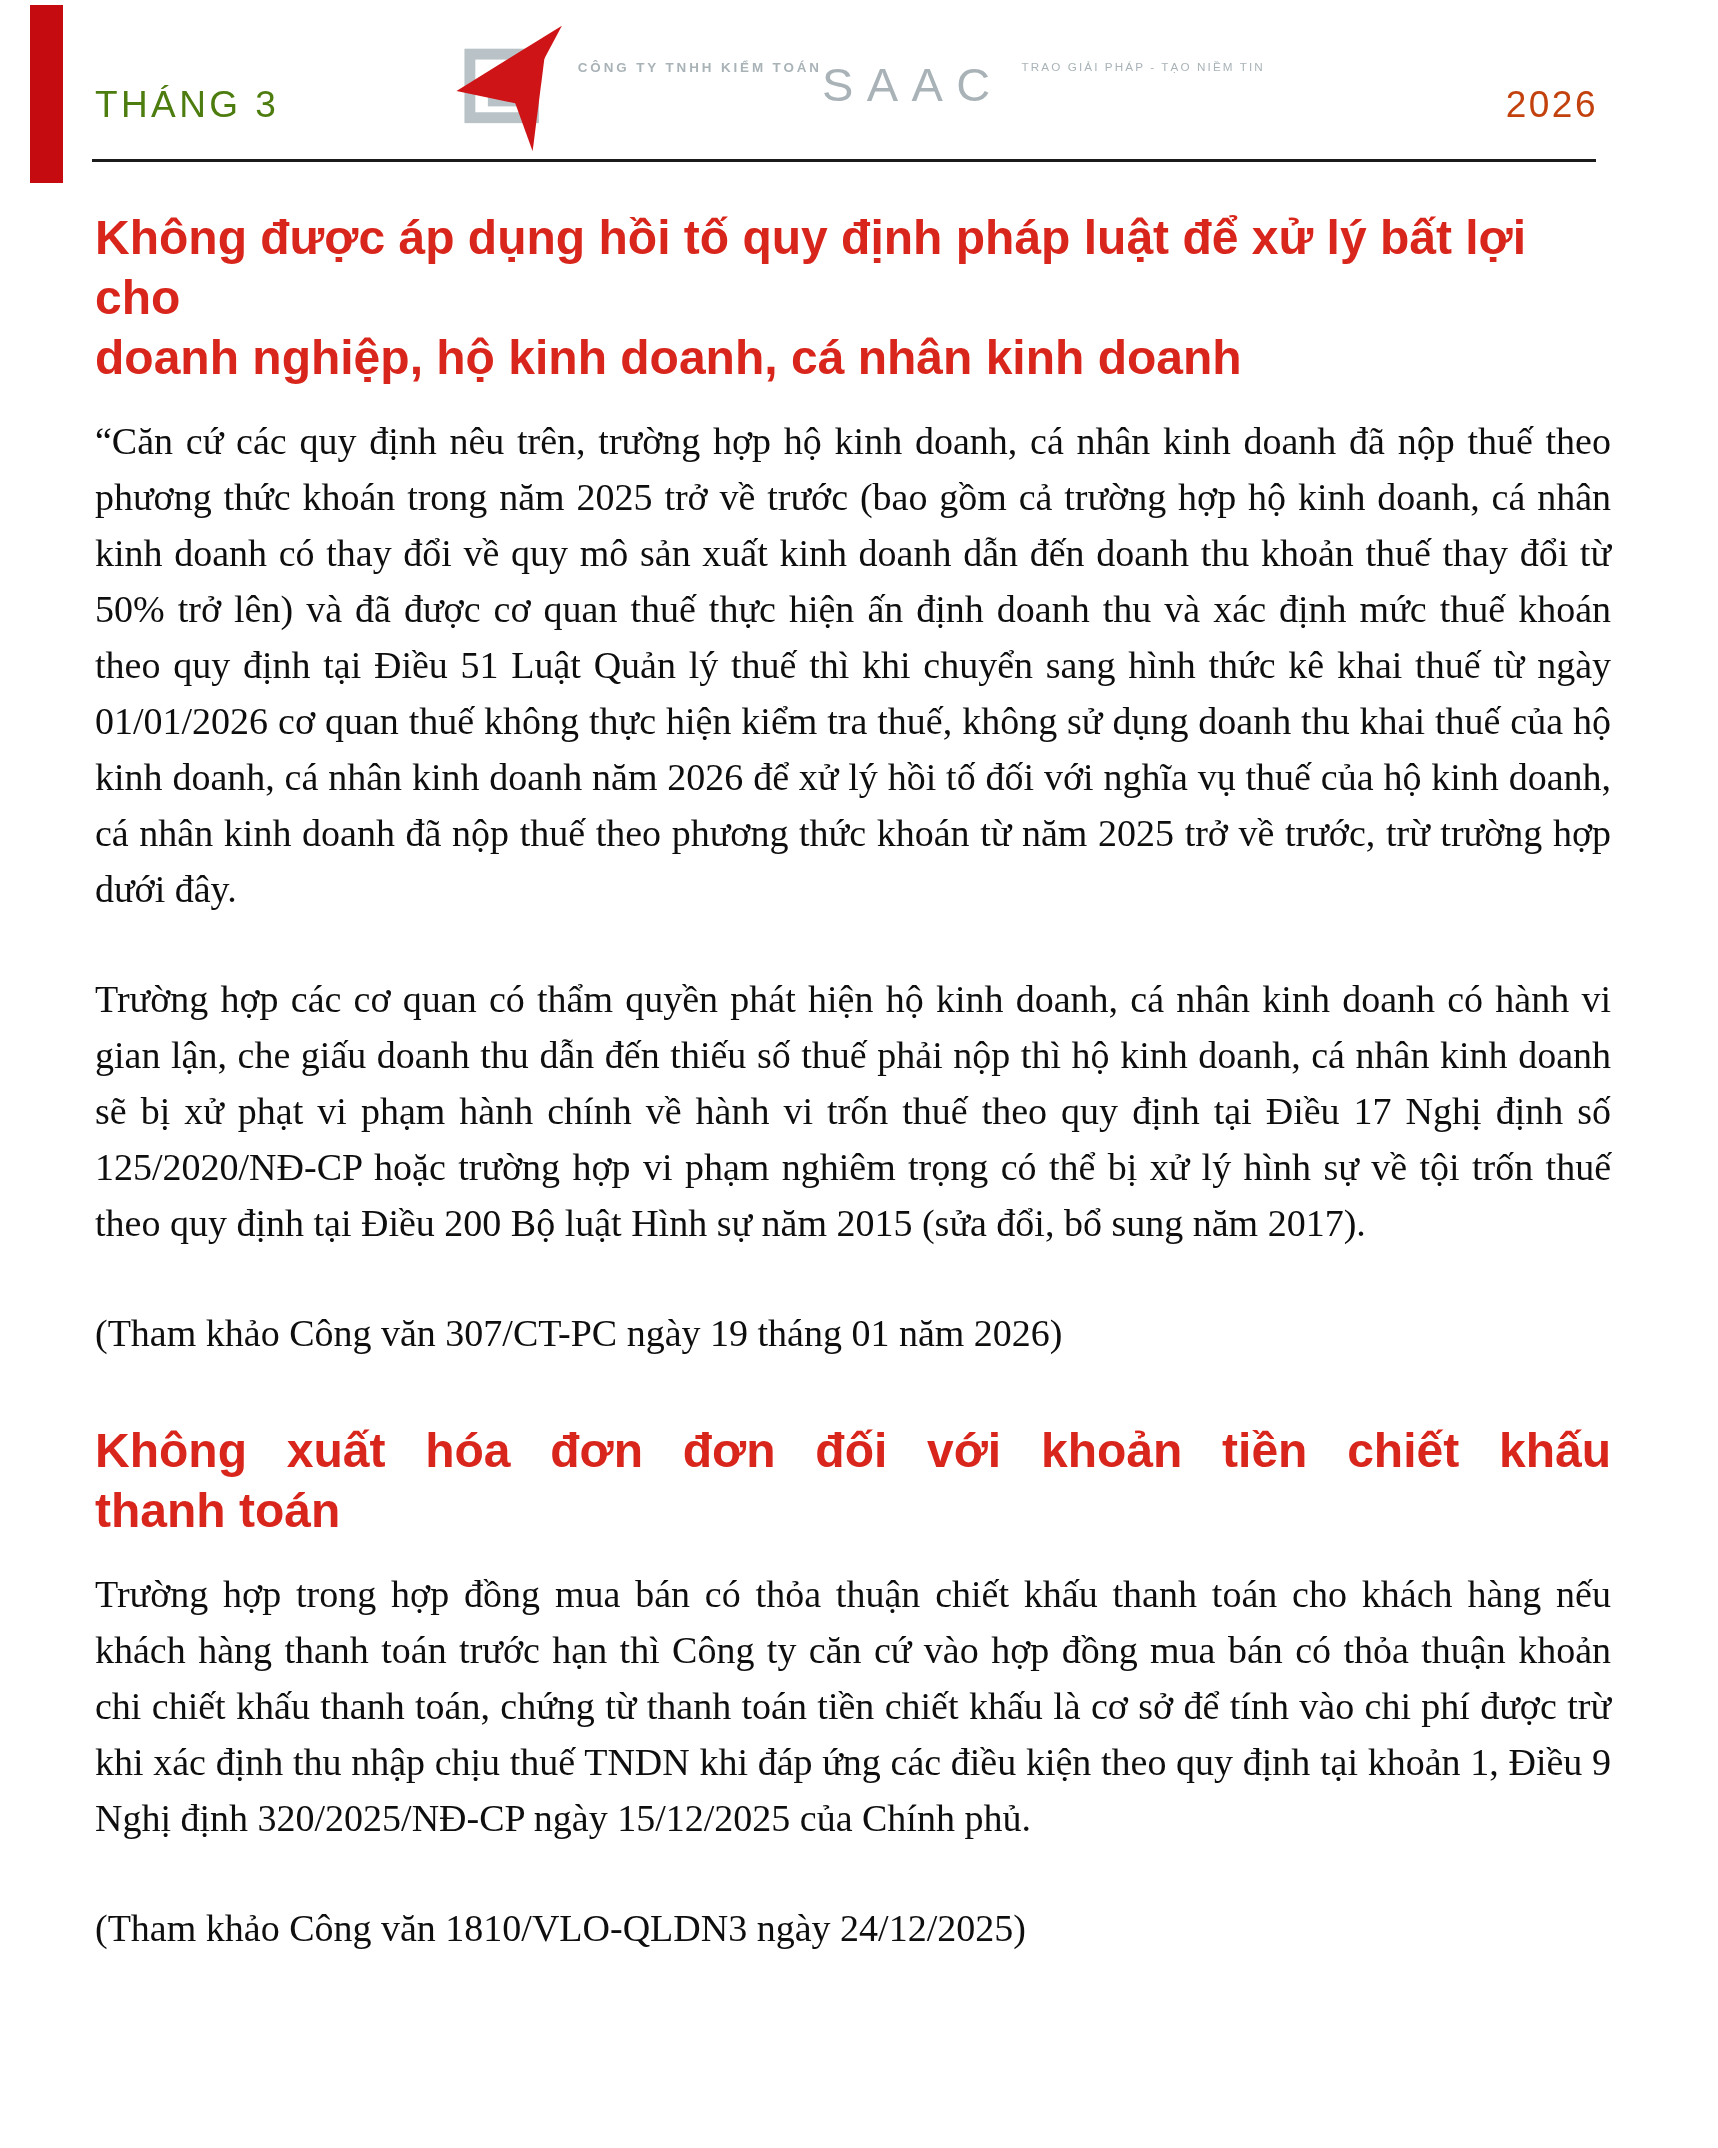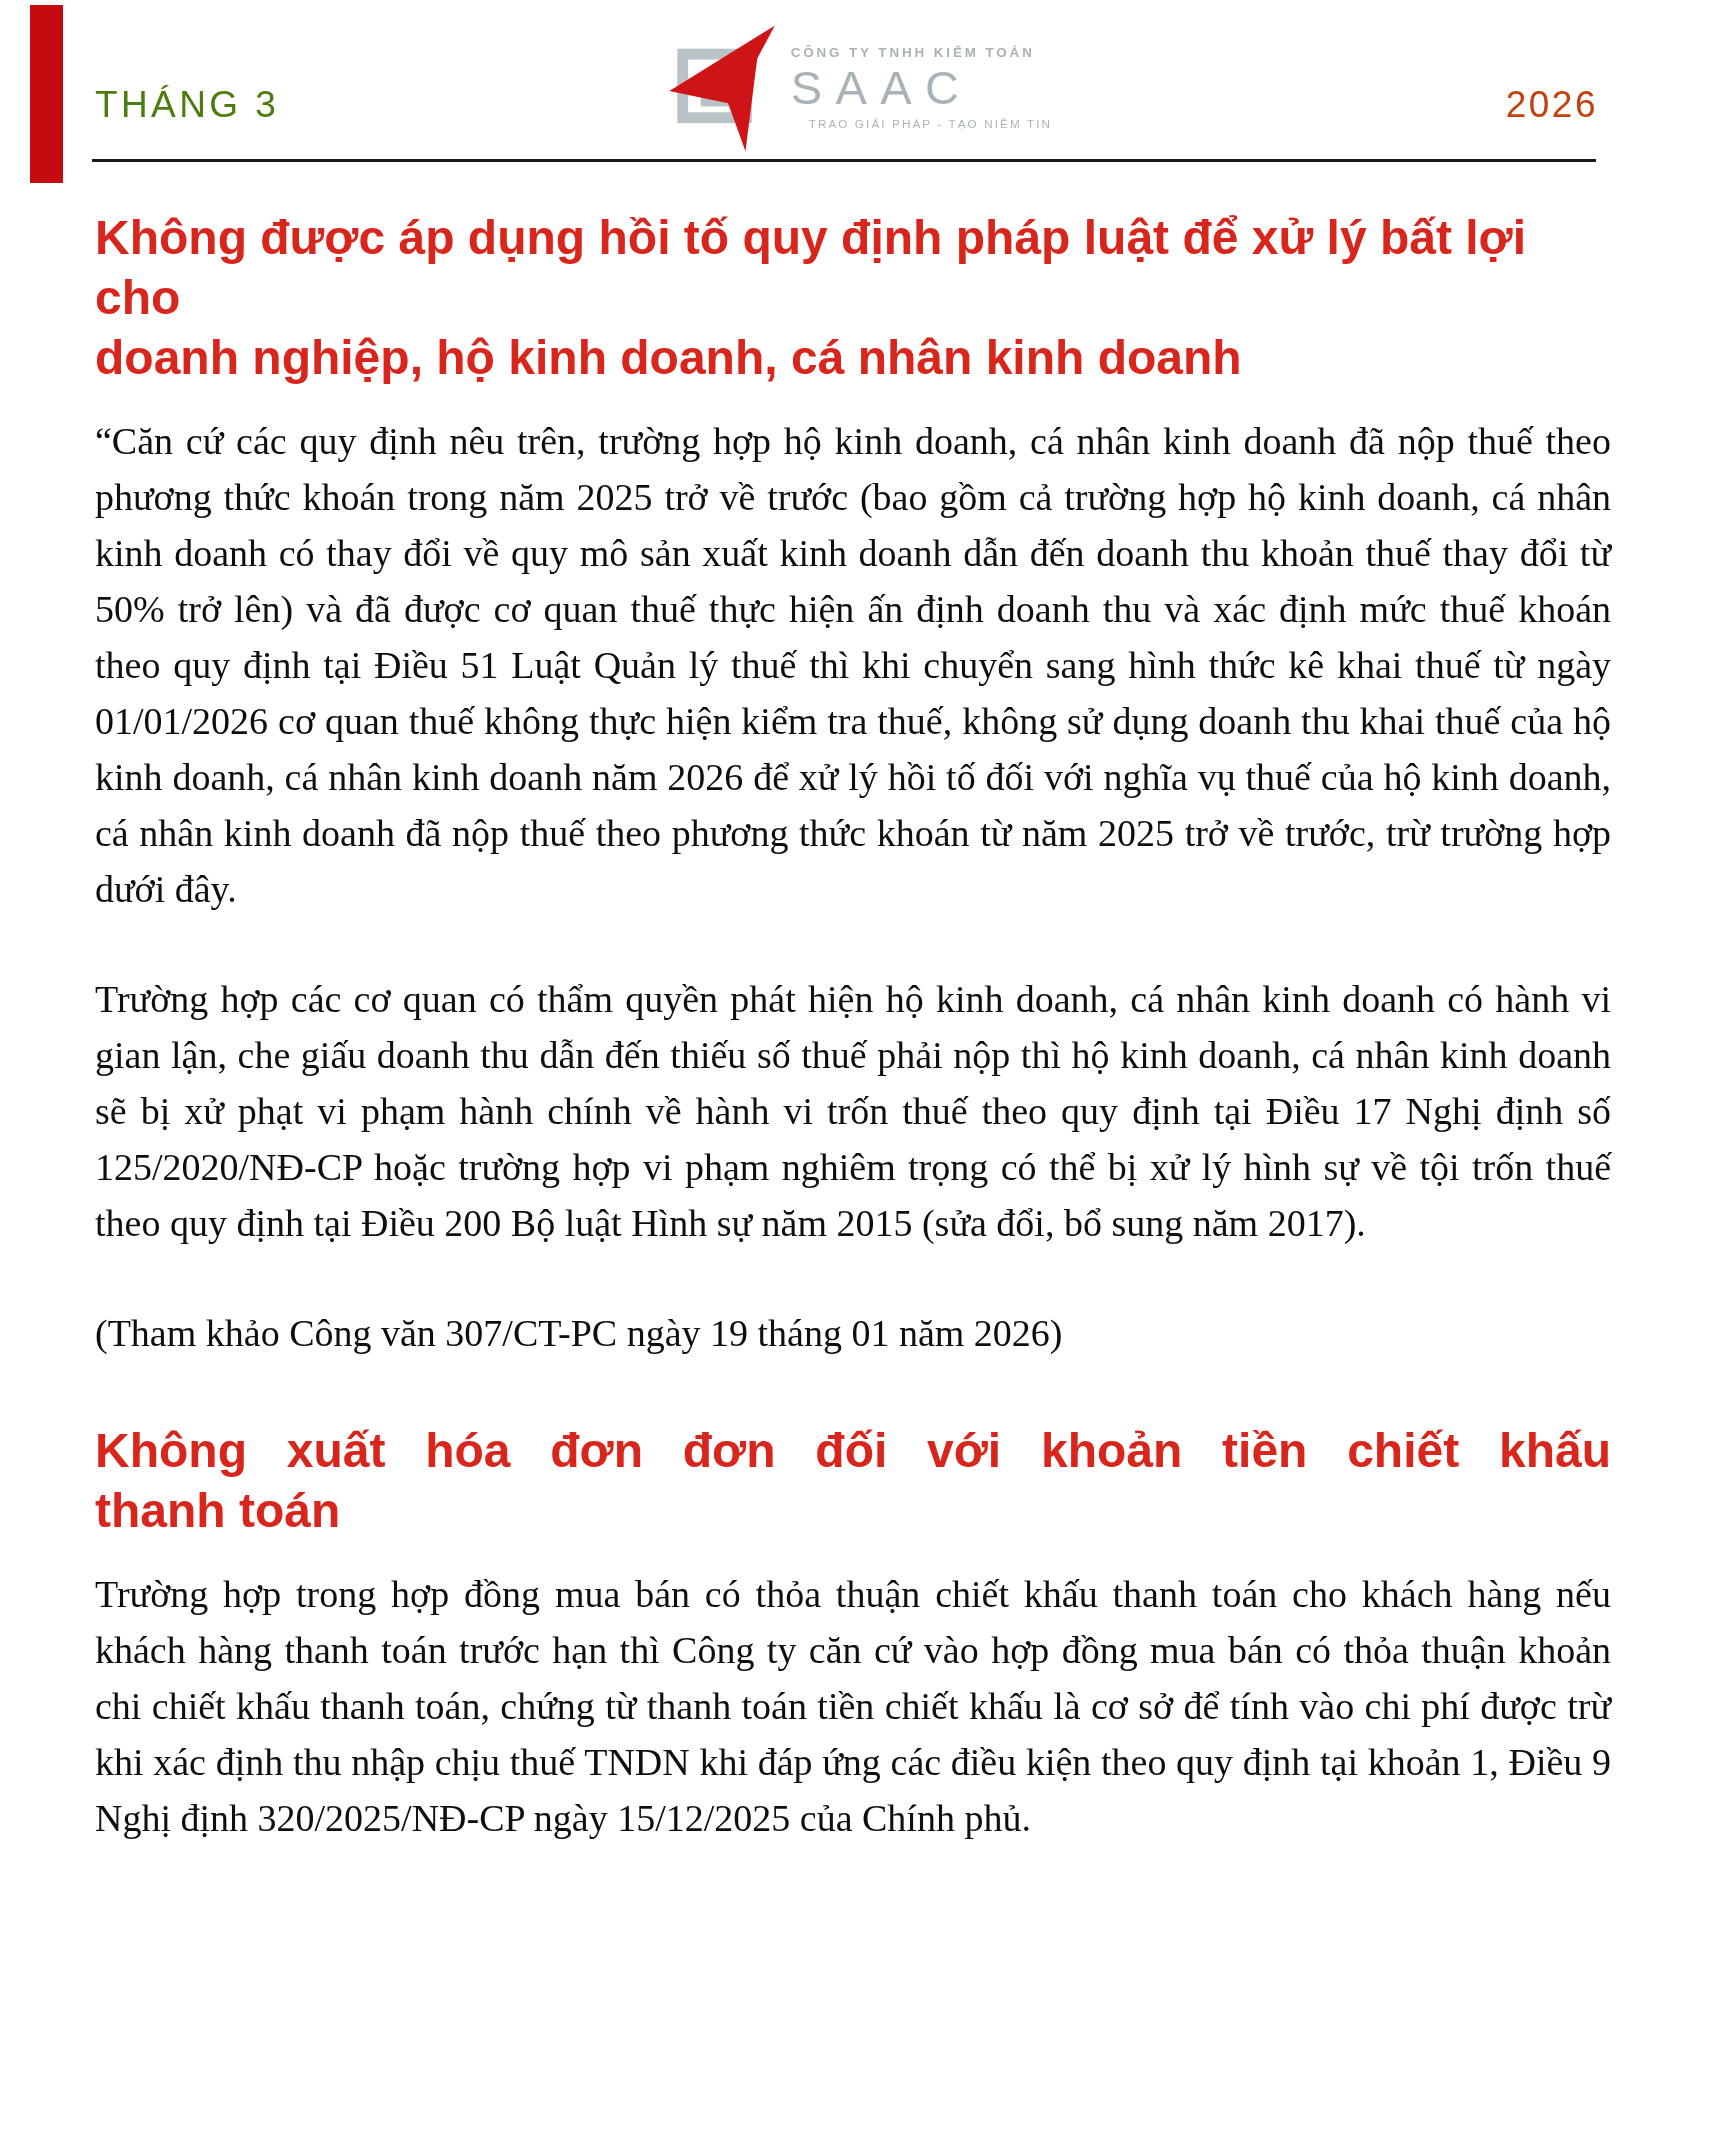--- a/index.html
+++ b/index.html
@@ -56,21 +56,21 @@
     position: absolute;
     left: 50%; top: 18.5px;
     transform: translateX(-50%);
     display: flex;
     align-items: center;
     gap: 11.7px;
   }
   .logo-icon { flex: 0 0 auto; }
   .logo-text {
     display: flex;
-    flex-direction: column;
+    flex-direction: row;
     align-items: flex-start;
     line-height: 1;
   }
   .logo-company {
     font-family: "Liberation Sans", sans-serif;
     font-weight: bold;
     font-size: 13.4px;
     letter-spacing: 2.9px;
     color: var(--logo-gray);
     margin-bottom: 5px;
@@ -165,16 +165,17 @@
     <p class="body-paragraph">Trường hợp các cơ quan có thẩm quyền phát hiện hộ kinh doanh, cá nhân kinh doanh có hành vi gian lận, che giấu doanh thu dẫn đến thiếu số thuế phải nộp thì hộ kinh doanh, cá nhân kinh doanh sẽ bị xử phạt vi phạm hành chính về hành vi trốn thuế theo quy định tại Điều 17 Nghị định số 125/2020/NĐ-CP hoặc trường hợp vi phạm nghiêm trọng có thể bị xử lý hình sự về tội trốn thuế theo quy định tại Điều 200 Bộ luật Hình sự năm 2015 (sửa đổi, bổ sung năm 2017).</p>
     <p class="reference-note">(Tham khảo Công văn 307/CT-PC ngày 19 tháng 01 năm 2026)</p>
   </section>
 
   <section class="section-2">
     <h2 class="section-heading">
       <span class="h-line justified">Không xuất hóa đơn đơn đối với khoản tiền chiết khấu</span>
       <span class="h-line">thanh toán</span>
     </h2>
     <p class="body-paragraph">Trường hợp trong hợp đồng mua bán có thỏa thuận chiết khấu thanh toán cho khách hàng nếu khách hàng thanh toán trước hạn thì Công ty căn cứ vào hợp đồng mua bán có thỏa thuận khoản chi chiết khấu thanh toán, chứng từ thanh toán tiền chiết khấu là cơ sở để tính vào chi phí được trừ khi xác định thu nhập chịu thuế TNDN khi đáp ứng các điều kiện theo quy định tại khoản 1, Điều 9 Nghị định 320/2025/NĐ-CP ngày 15/12/2025 của Chính phủ.</p>
+    <p class="reference-note">(Tham khảo Công văn 1810/VLO-QLDN3 ngày 24/12/2025)</p>
   </section>
 
 </div>
 
 
 </body></html>

